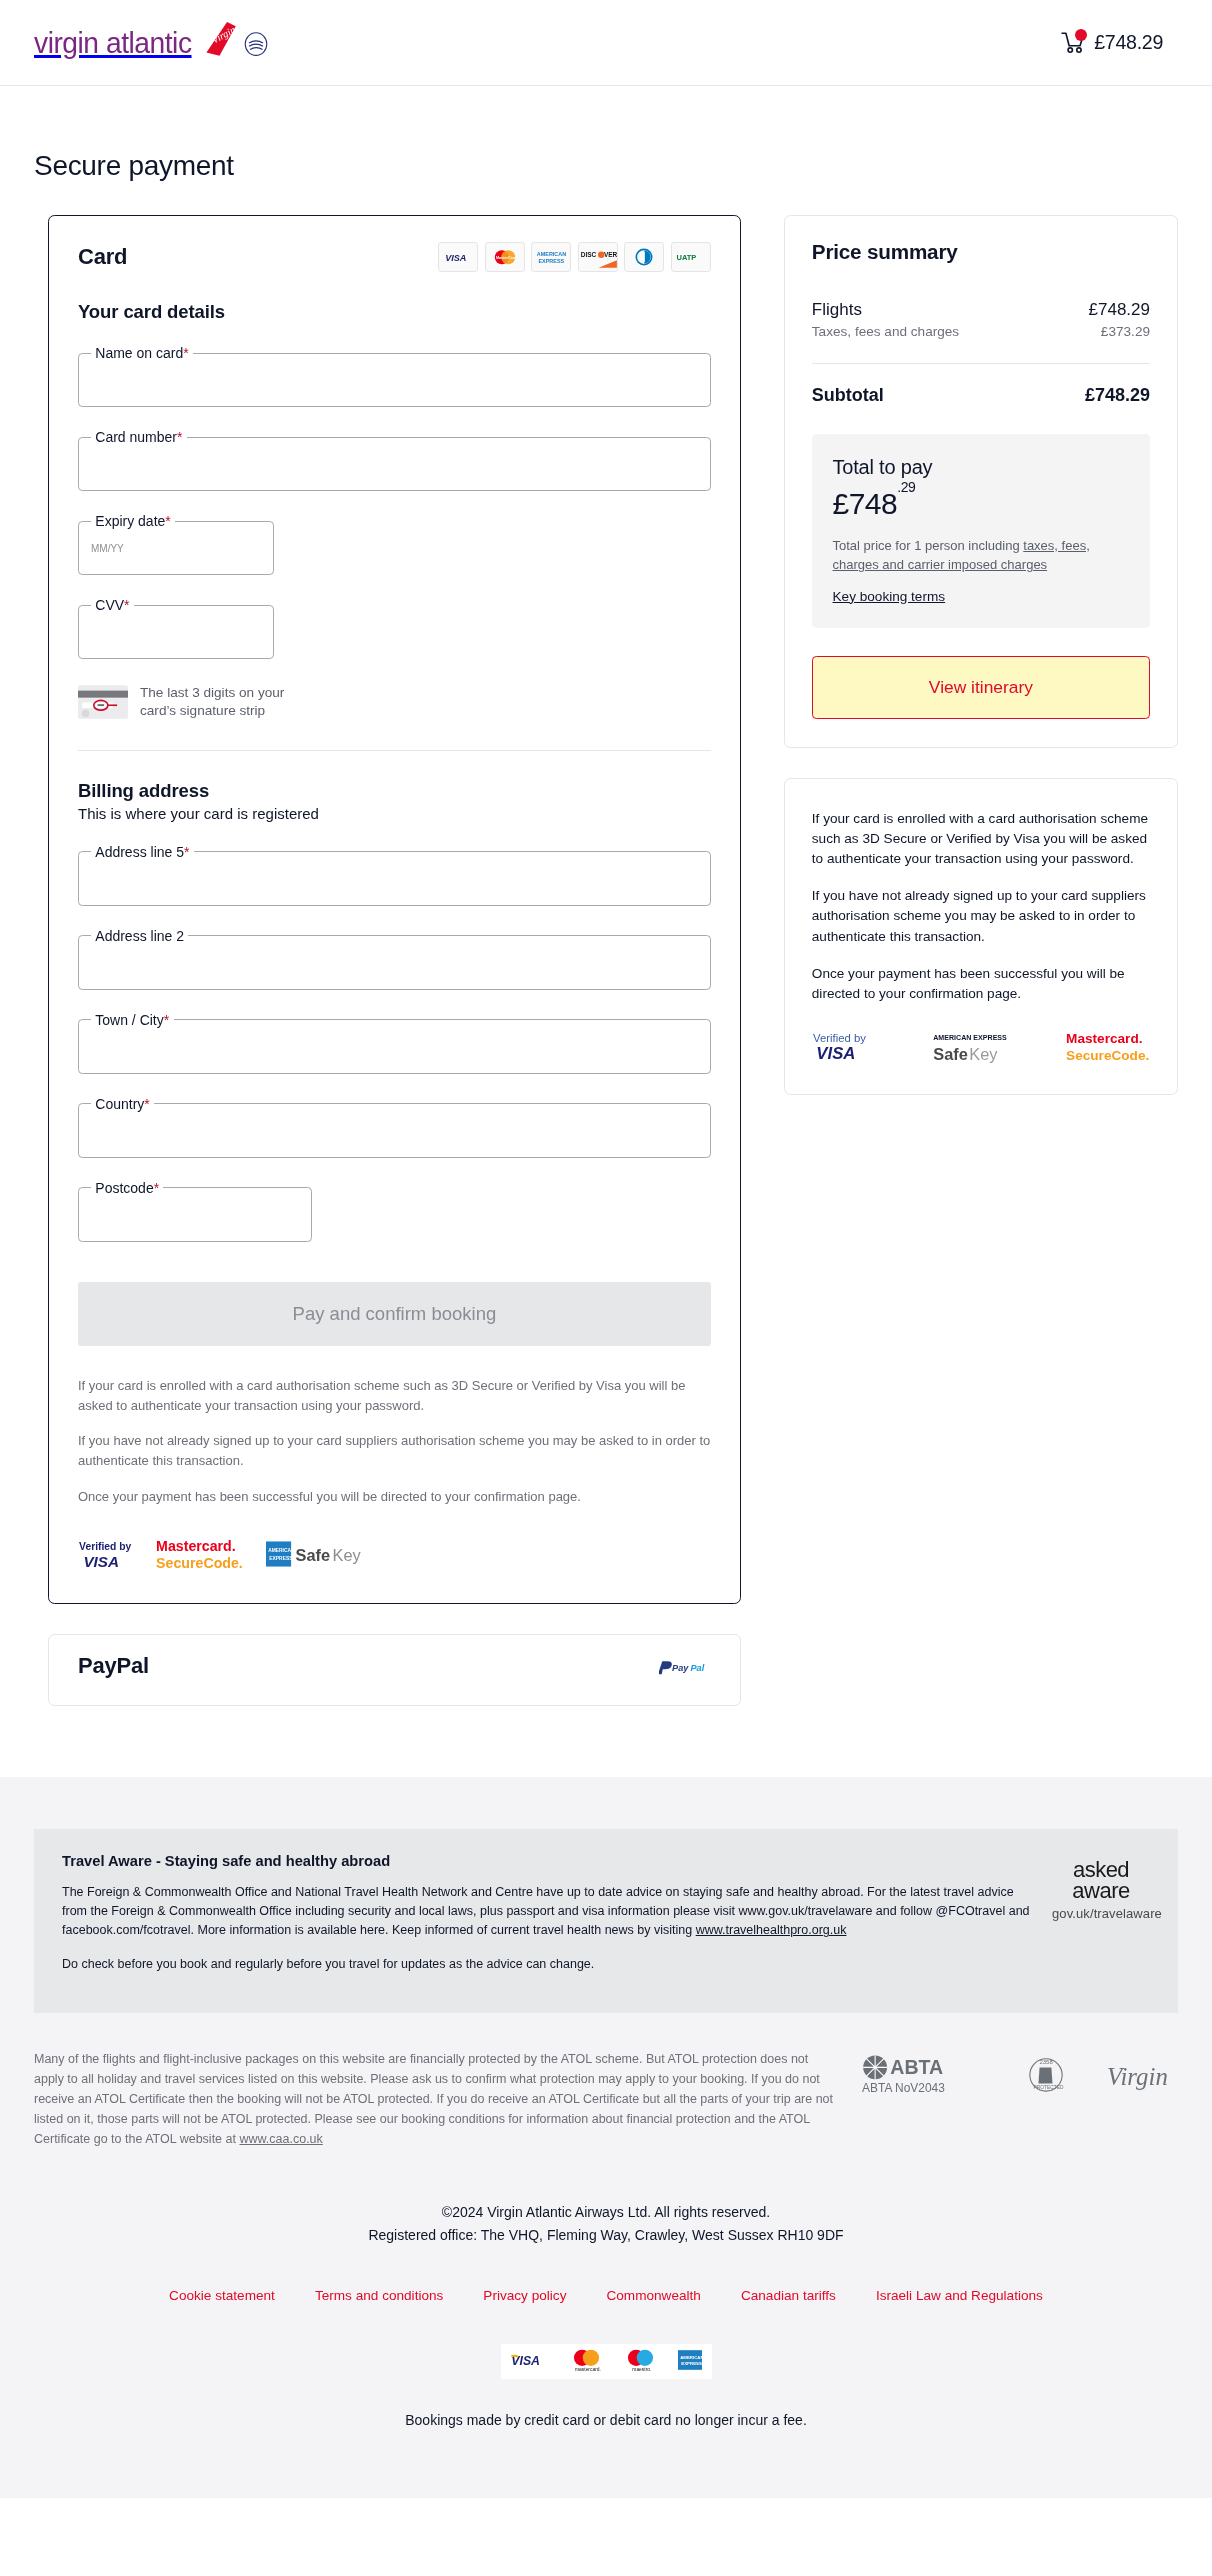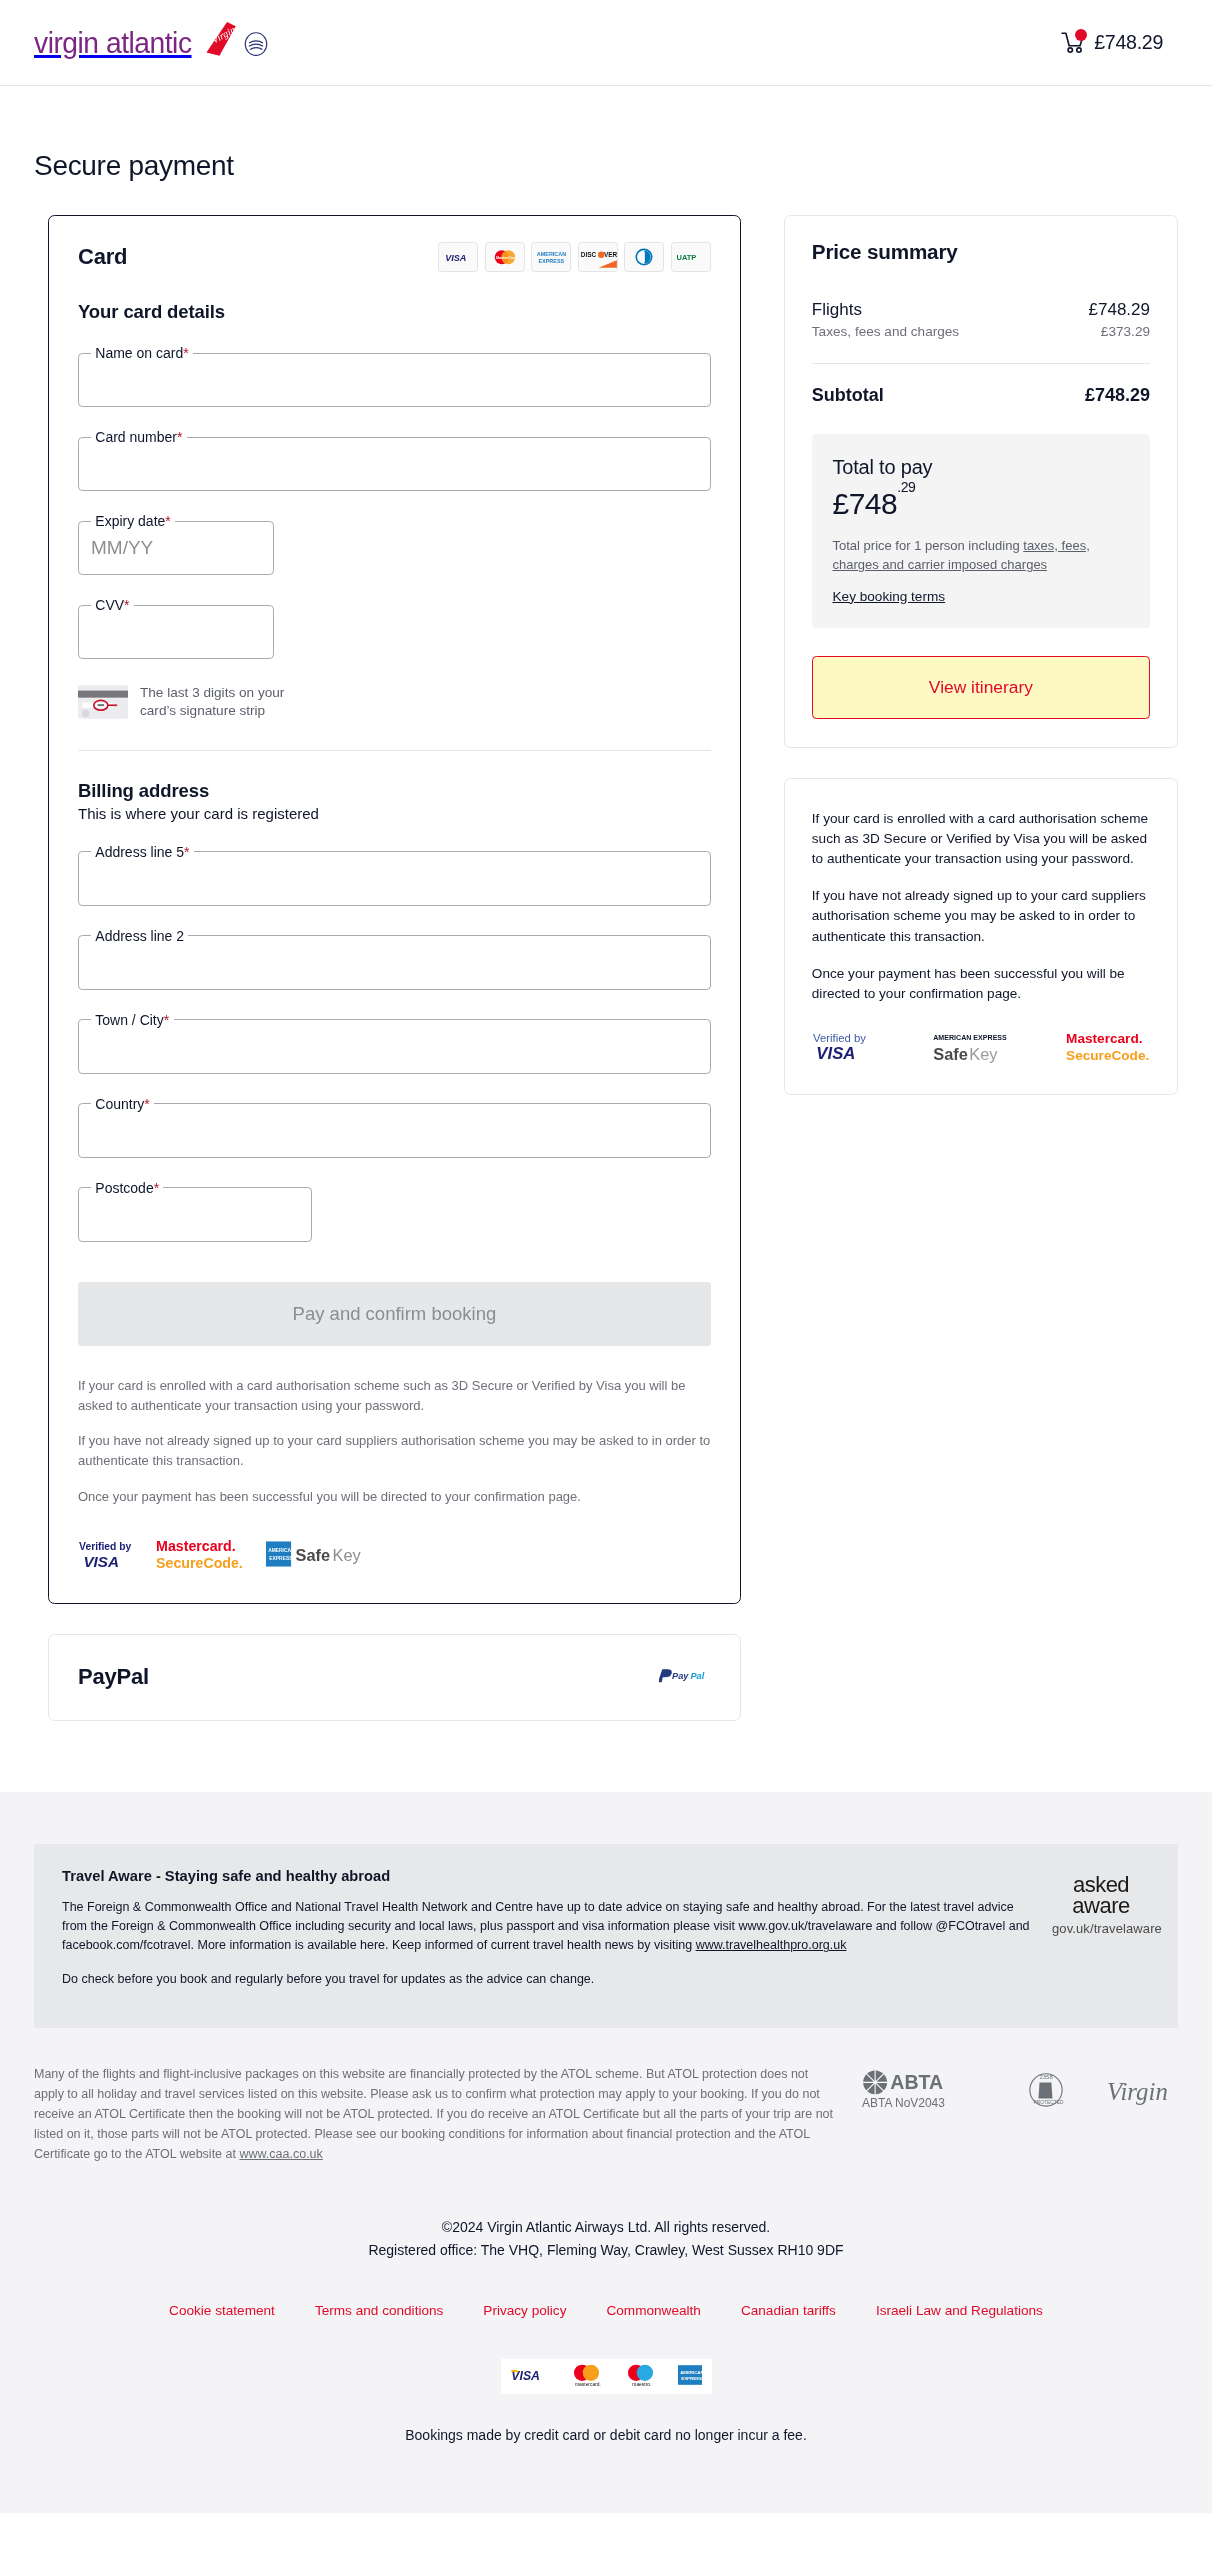--- a/index.html
+++ b/index.html
@@ -100,21 +100,21 @@
     margin-left:12px;
     padding:0 4.3px;
     font-size:14px;
     color:#10162a;
     line-height:1;
   }
   .req { color:#b4122c; font-size:14px; }
   .field input {
     border:0; outline:0; background:transparent;
     width:100%; height:40px;
-    font-size:19px;
+    font-size:10px;
     font-family:"Liberation Sans", sans-serif;
     padding:0 12px;
     color:#10162a;
   }
   .field input::placeholder { color:#8e8e93; }
   .field.w-small fieldset { width:196px; }
   .field.w-med   fieldset { width:234px; }
 
   .cvv-hint { display:flex; align-items:center; gap:12px; margin-top:25px; }
   .cvv-card-img { width:50px; height:34px; flex:none; }
@@ -142,22 +142,22 @@
     margin-bottom:15px;
   }
   .secure-logos { display:flex; align-items:center; gap:16.3px; margin-top:30px; }
 
   
   .paypal-panel {
     border:1.1px solid #e6e6e8;
     border-radius:6.5px;
     background:#fff;
     padding:26px 29px;
-    display:flex; align-items:center; justify-content:space-between;
-    height:87px;
+    display:flex; align-items:flex-end; justify-content:space-between;
+    height:72px;
   }
   .paypal-title { font-size:22px; font-weight:700; letter-spacing:-0.2px; }
 
   
   .summary-panel {
     border:1.1px solid #e6e6e8;
     border-radius:6.5px;
     background:#fff;
     padding:24px 27px 28px 27px;
     margin-bottom:30px;

